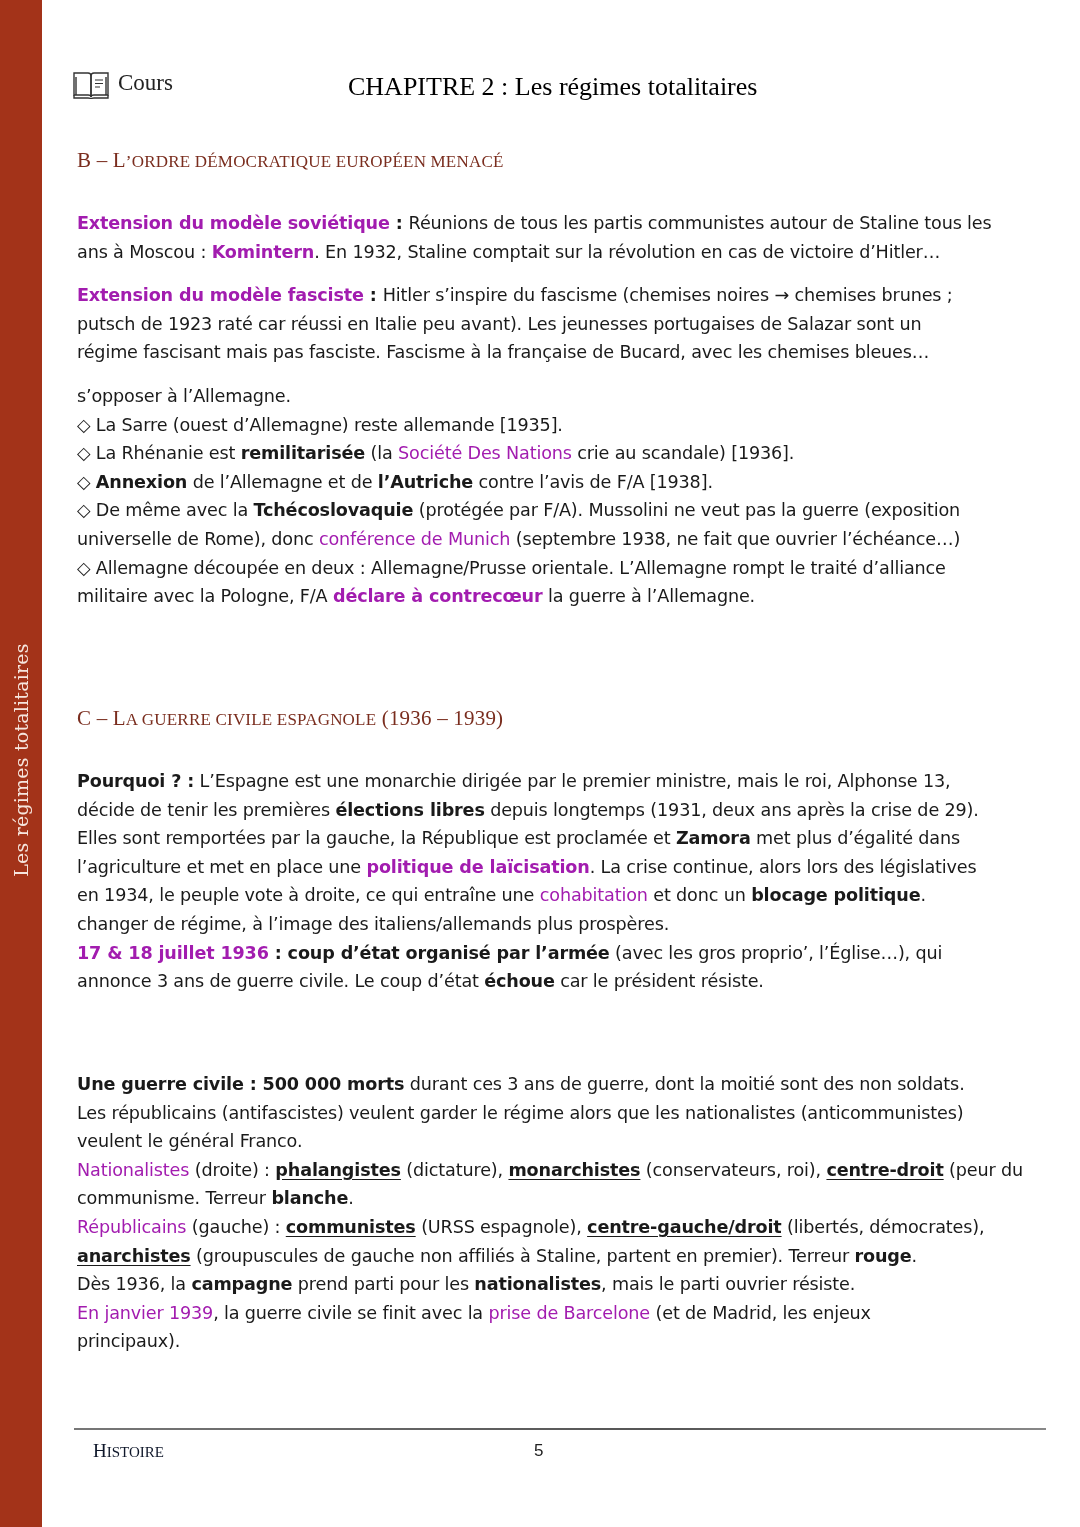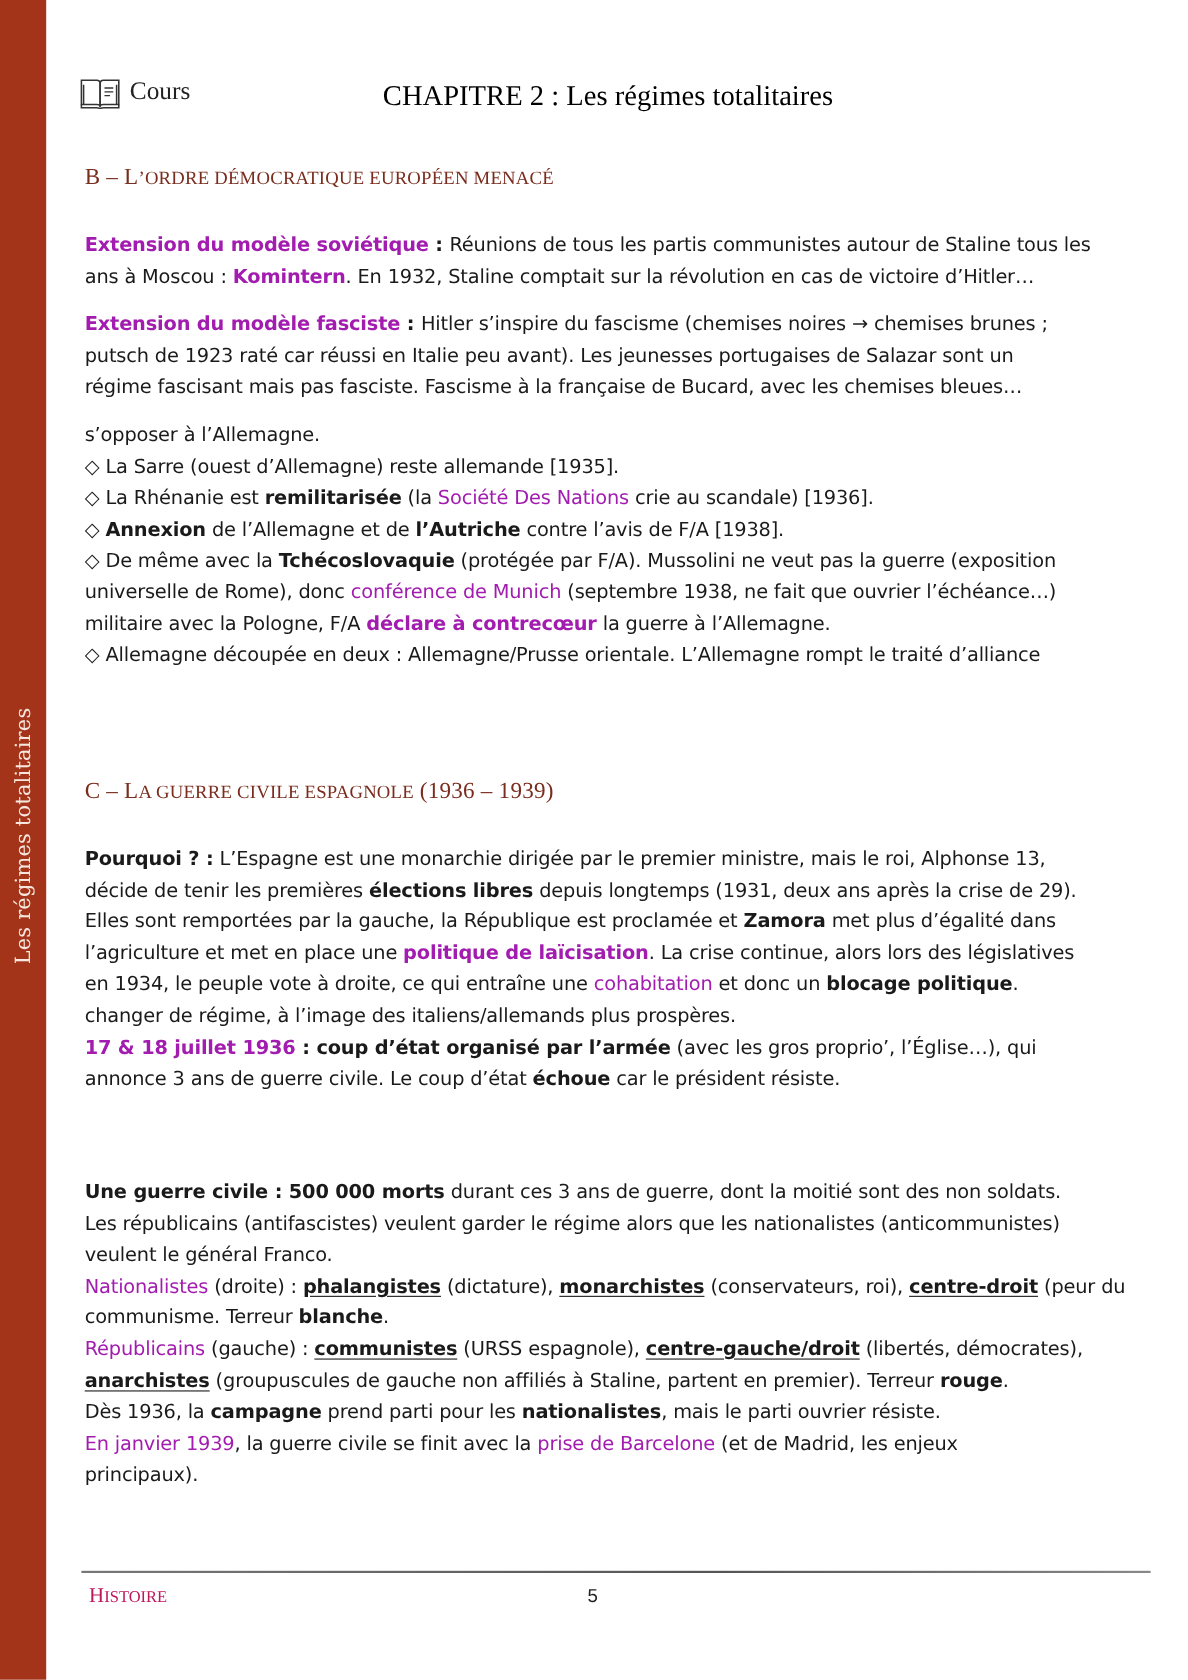--- a/index.html
+++ b/index.html
@@ -34,22 +34,22 @@
     font-size: 17.6px; line-height: 28.6px; color: #1a1a1a; letter-spacing: -0.15px; }
   .line { white-space: nowrap; }
   .r { color: #a21caf; }
   .b { font-weight: bold; }
   .u { text-decoration: underline; text-underline-offset: 3px; }
   .footer-rule {
     position: absolute; left: 74px; top: 1428px; width: 972px; height: 2px;
     background: linear-gradient(to right, #777, #555 60%, #888);
   }
   .footer-left {
-    position: absolute; left: 81px; top: 1440px;
-    font-family: "Liberation Serif", serif; font-size: 19px; color: #be185d;
+    position: absolute; left: 93px; top: 1440px;
+    font-family: "Liberation Serif", serif; font-size: 19px; color: #0f172a;
   }
   .footer-left .sc { font-size: 15px; }
   .footer-page {
     position: absolute; left: 534px; top: 1441px;
     font-family: "Liberation Sans", sans-serif; font-size: 17px; color: #222;
   }
 </style>
 </head>
 <body>
 
@@ -91,22 +91,22 @@
       <div class="line"><span>putsch de 1923 raté car réussi en Italie peu avant). Les jeunesses portugaises de Salazar sont un</span></div>
       <div class="line"><span>régime fascisant mais pas fasciste. Fascisme à la française de Bucard, avec les chemises bleues…</span></div>
     </div>
     <div class="para" style="top: 382px;">
       <div class="line"><span>s’opposer à l’Allemagne.</span></div>
       <div class="line"><span>◇ La Sarre (ouest d’Allemagne) reste allemande [1935].</span></div>
       <div class="line"><span>◇ La Rhénanie est </span><span class="b">remilitarisée</span><span> (la </span><span class="r">Société Des Nations</span><span> crie au scandale) [1936].</span></div>
       <div class="line"><span>◇ </span><span class="b">Annexion</span><span> de l’Allemagne et de </span><span class="b">l’Autriche</span><span> contre l’avis de F/A [1938].</span></div>
       <div class="line"><span>◇ De même avec la </span><span class="b">Tchécoslovaquie</span><span> (protégée par F/A). Mussolini ne veut pas la guerre (exposition</span></div>
       <div class="line"><span>universelle de Rome), donc </span><span class="r">conférence de Munich</span><span> (septembre 1938, ne fait que ouvrier l’échéance…)</span></div>
+      <div class="line"><span>◇ Allemagne découpée en deux : Allemagne/Prusse orientale. L’Allemagne rompt le traité d’alliance</span></div>
       <div class="line"><span>militaire avec la Pologne, F/A </span><span class="r b">déclare à contrecœur</span><span> la guerre à l’Allemagne.</span></div>
-      <div class="line"><span>◇ Allemagne découpée en deux : Allemagne/Prusse orientale. L’Allemagne rompt le traité d’alliance</span></div>
     </div>
     <div class="para" style="top: 767px;">
       <div class="line"><span class="b">Pourquoi ? :</span><span> L’Espagne est une monarchie dirigée par le premier ministre, mais le roi, Alphonse 13,</span></div>
       <div class="line"><span>décide de tenir les premières </span><span class="b">élections libres</span><span> depuis longtemps (1931, deux ans après la crise de 29).</span></div>
       <div class="line"><span>Elles sont remportées par la gauche, la République est proclamée et </span><span class="b">Zamora</span><span> met plus d’égalité dans</span></div>
       <div class="line"><span>l’agriculture et met en place une </span><span class="r b">politique de laïcisation</span><span>. La crise continue, alors lors des législatives</span></div>
       <div class="line"><span>en 1934, le peuple vote à droite, ce qui entraîne une </span><span class="r">cohabitation</span><span> et donc un </span><span class="b">blocage politique</span><span>.</span></div>
       <div class="line"><span>changer de régime, à l’image des italiens/allemands plus prospères.</span></div>
       <div class="line"><span class="r b">17 &amp; 18 juillet 1936</span><span class="b"> : coup d’état organisé par l’armée</span><span> (avec les gros proprio’, l’Église…), qui</span></div>
       <div class="line"><span>annonce 3 ans de guerre civile. Le coup d’état </span><span class="b">échoue</span><span> car le président résiste.</span></div>

